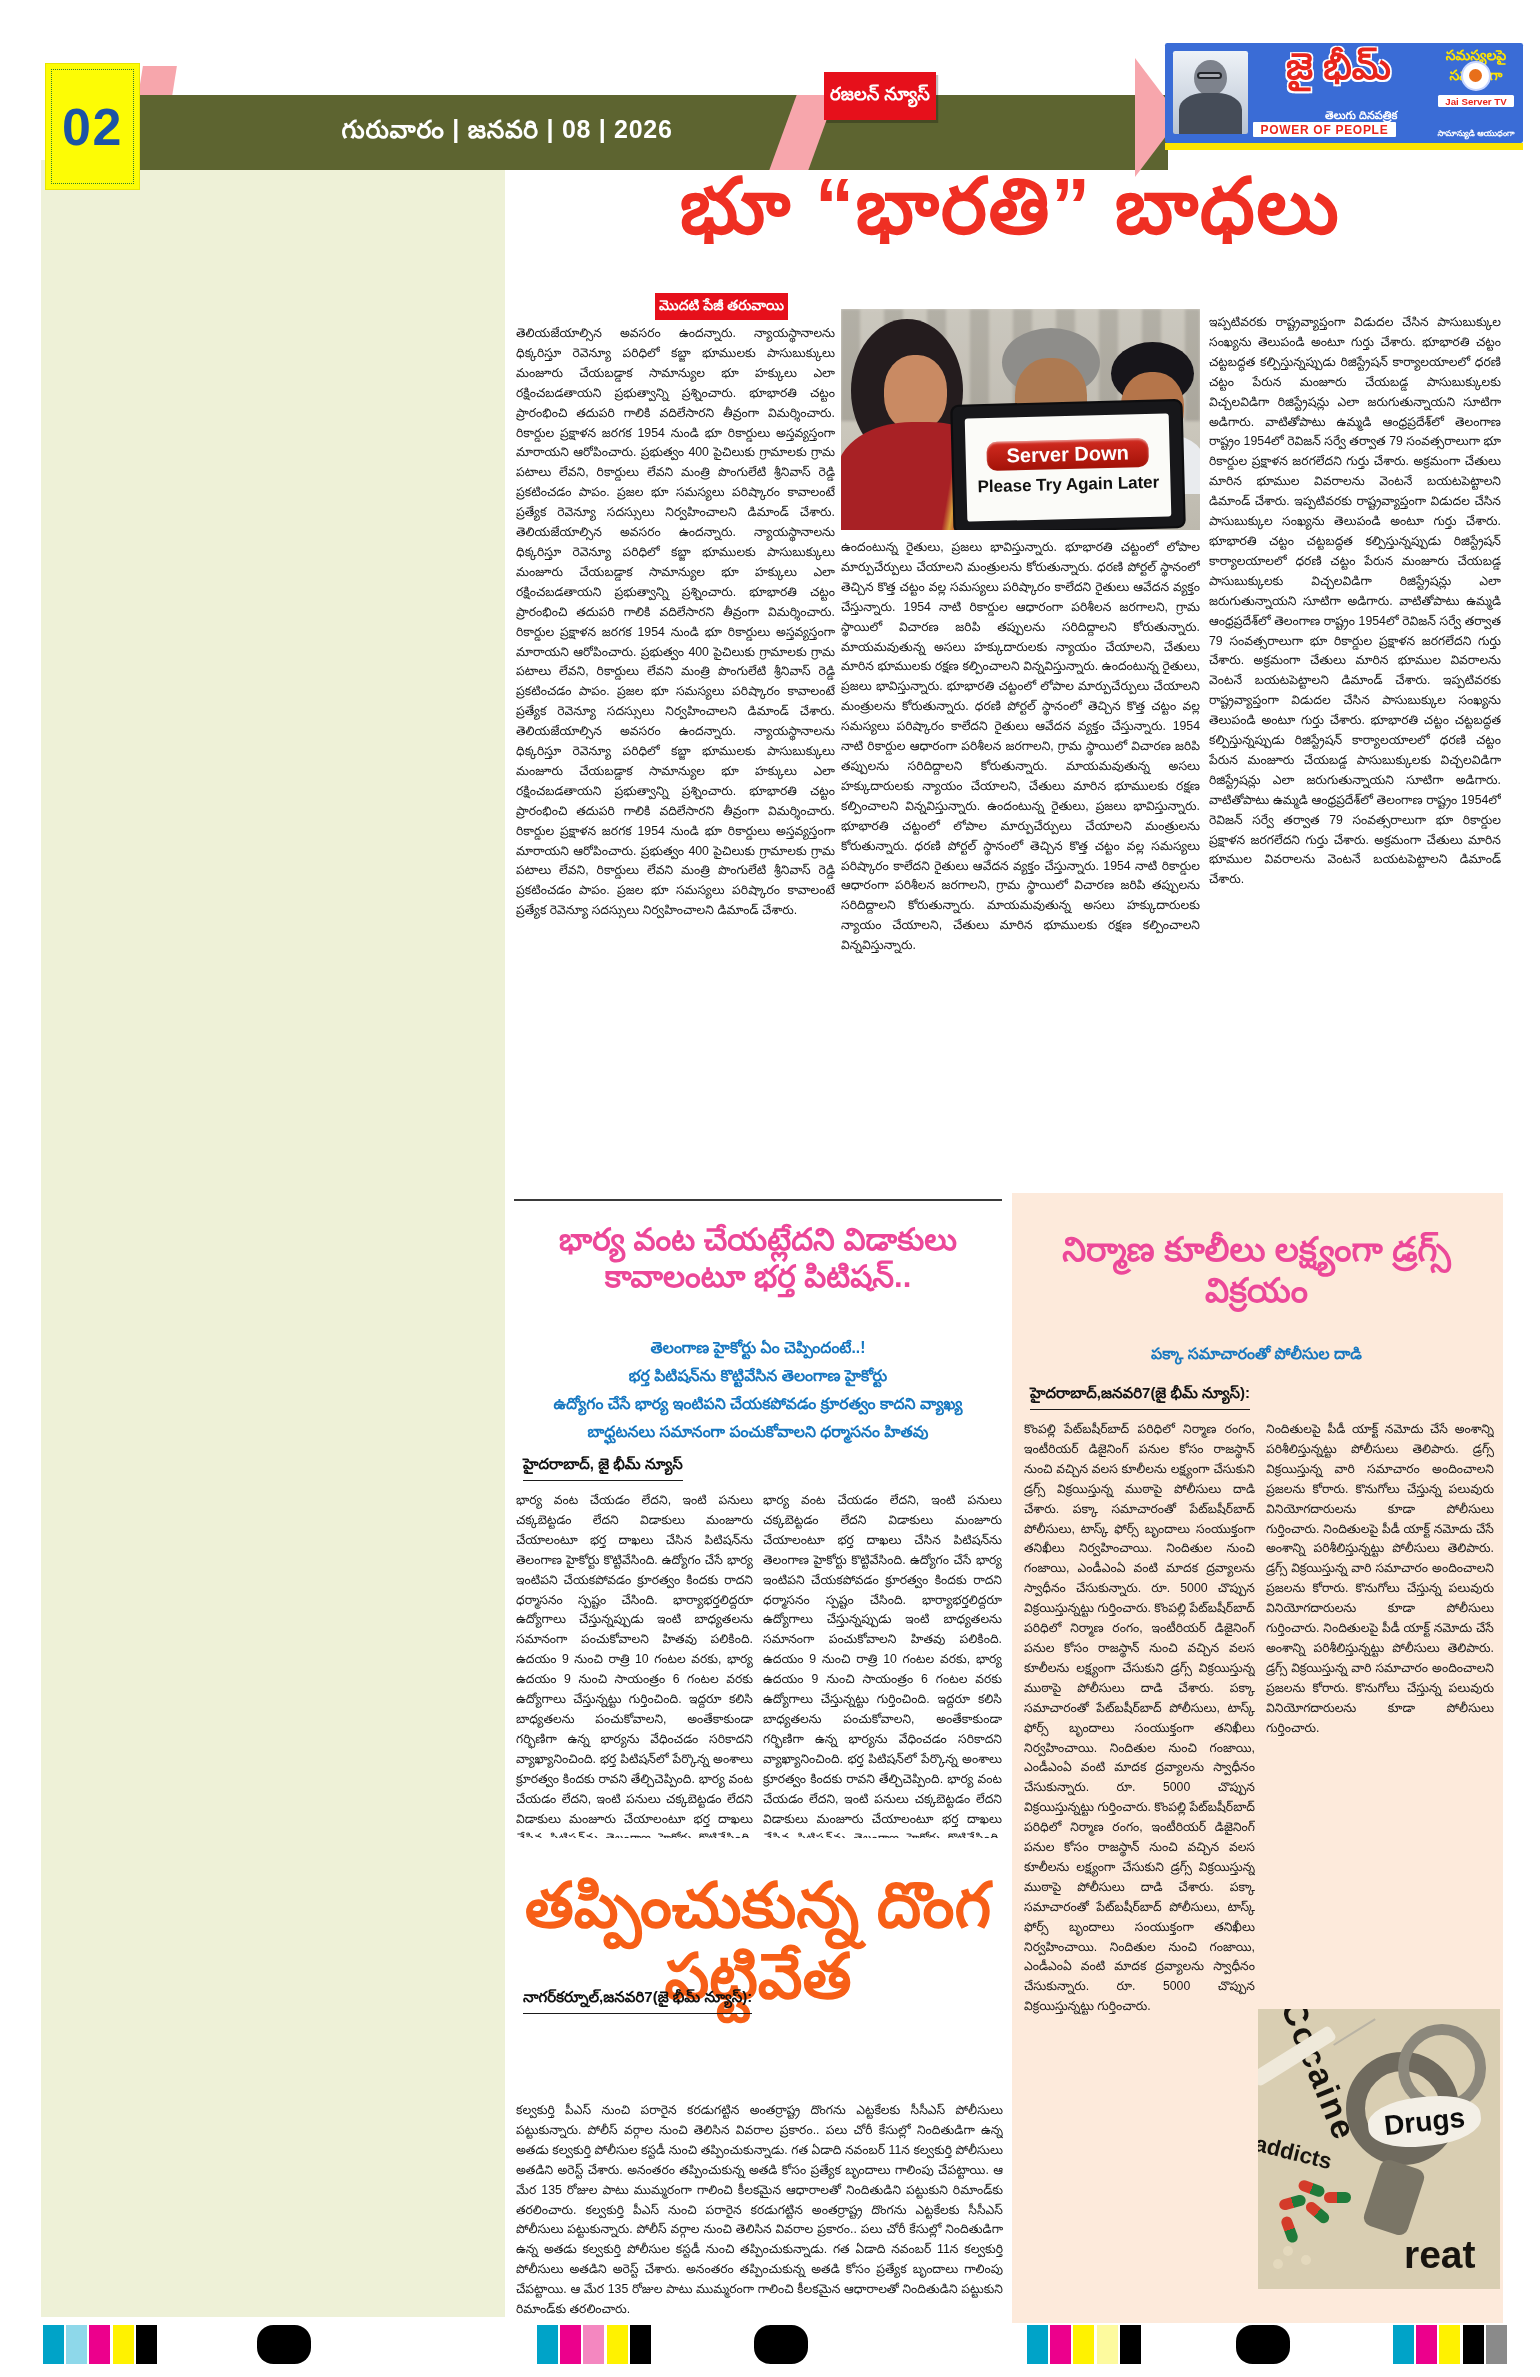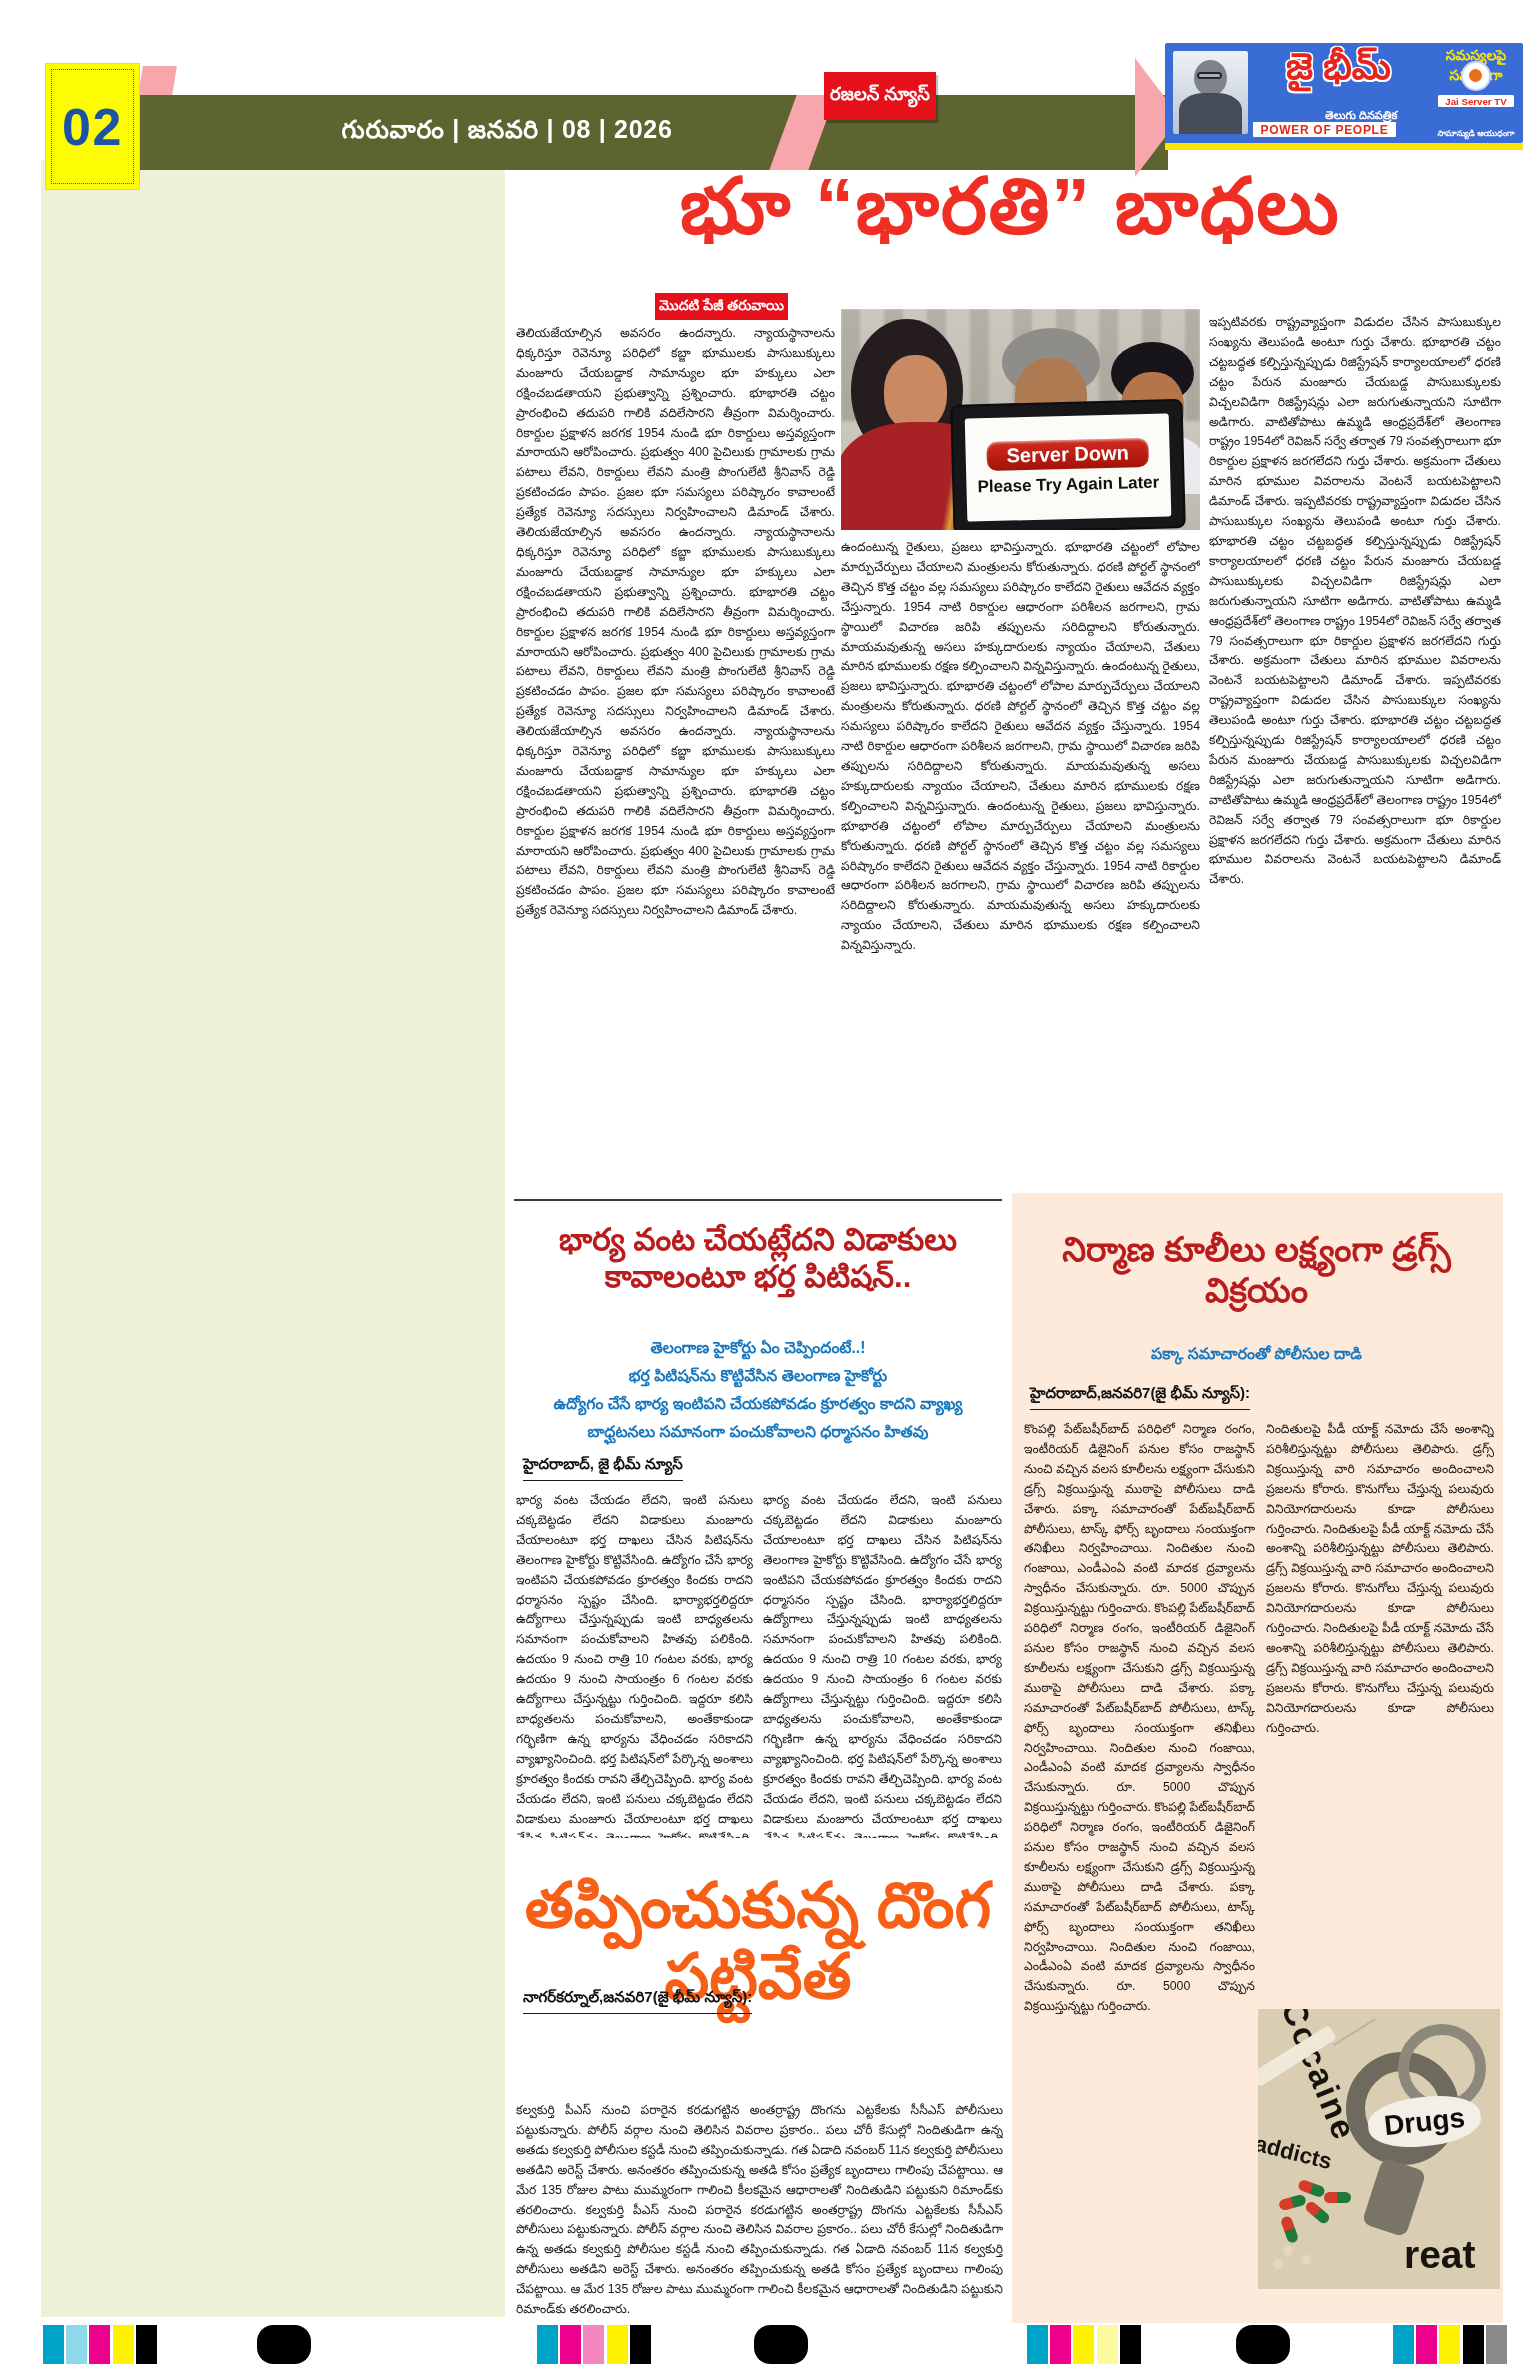--- a/index.html
+++ b/index.html
@@ -37,21 +37,21 @@
   #brand-right{left:267px;top:0;width:88px;height:100px}
   #brand-right .motto-top{position:absolute;top:3.7px;width:100%;text-align:center;color:#ffe400;font-size:14px;font-weight:bold}
   #tv-circle{position:absolute;left:29px;top:18px;width:30px;height:30px;border-radius:50%;background:#fff;border:2.2px solid #c8d6ff}
   #tv-circle .core{position:absolute;left:6px;top:6px;width:13.4px;height:13.4px;border-radius:50%;background:#e86f1a}
   #tv-chip{position:absolute;left:6px;top:52px;width:76px;background:#fff;color:#e8251d;font-weight:bold;
            font-size:9.7px;text-align:center;border-radius:1.5px;padding:0.7px 0}
   #brand-right .motto-bot{position:absolute;bottom:3px;width:100%;text-align:center;color:#fff;font-size:8.2px;font-weight:bold}
 
   
   #left-col{left:41px;top:160px;width:464px;height:2157px;background:#eef1d7;z-index:1}
-  .h-black{position:absolute;font-weight:bold;color:#b91c1c;text-align:center;line-height:1.2}
+  .h-black{position:absolute;font-weight:bold;color:#ec4899;text-align:center;line-height:1.2}
   .deck{position:absolute;color:#1778c0;font-weight:bold;text-align:center;white-space:pre-line;
         line-height:1.78;font-size:15.7px}
   .byline{position:absolute;font-weight:bold;font-size:15px;color:#111;
           border-bottom:1.5px solid #1a1a1a;padding-bottom:3.7px}
   .body-text{position:absolute;font-size:12.3px;line-height:1.62;text-align:justify;overflow:hidden;color:#151515}
   .red-sub{position:absolute;font-weight:bold;color:#8f1713;text-align:center;line-height:1.3}
 
   
   #main-headline{left:514px;top:166px;width:992px;text-align:center;color:#ef2f23;
                  font-size:78px;font-weight:bold;line-height:1.05;letter-spacing:1.5px}

